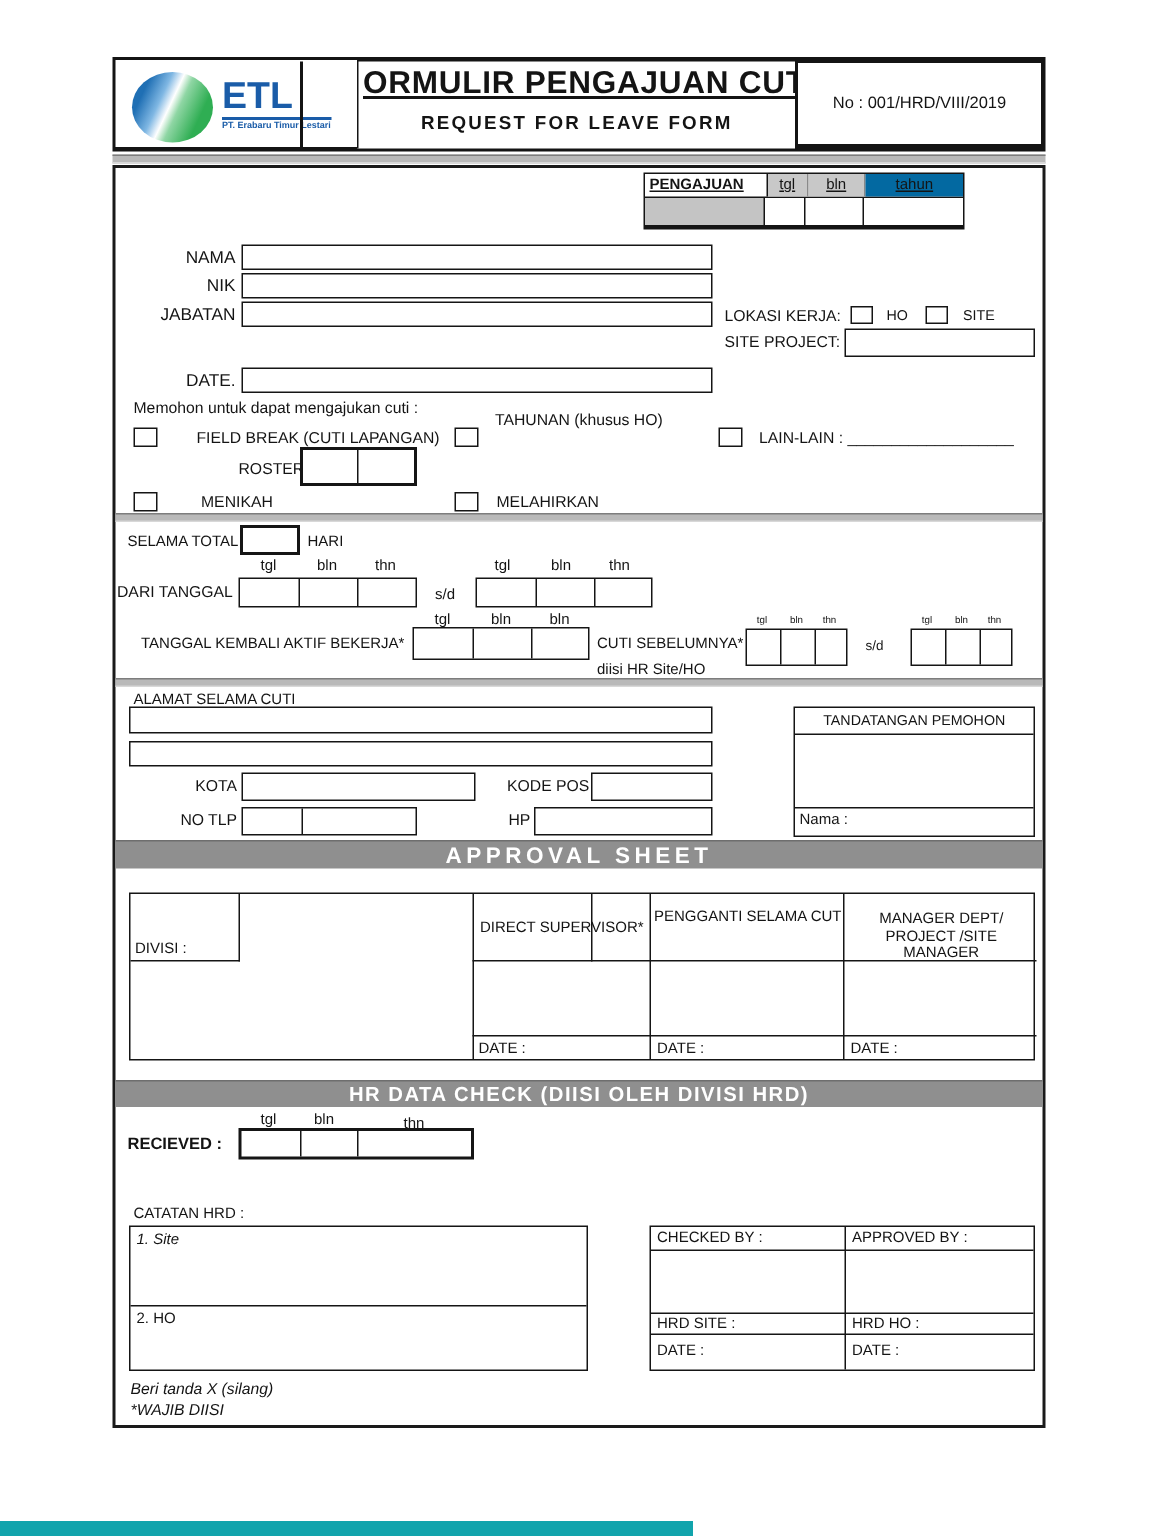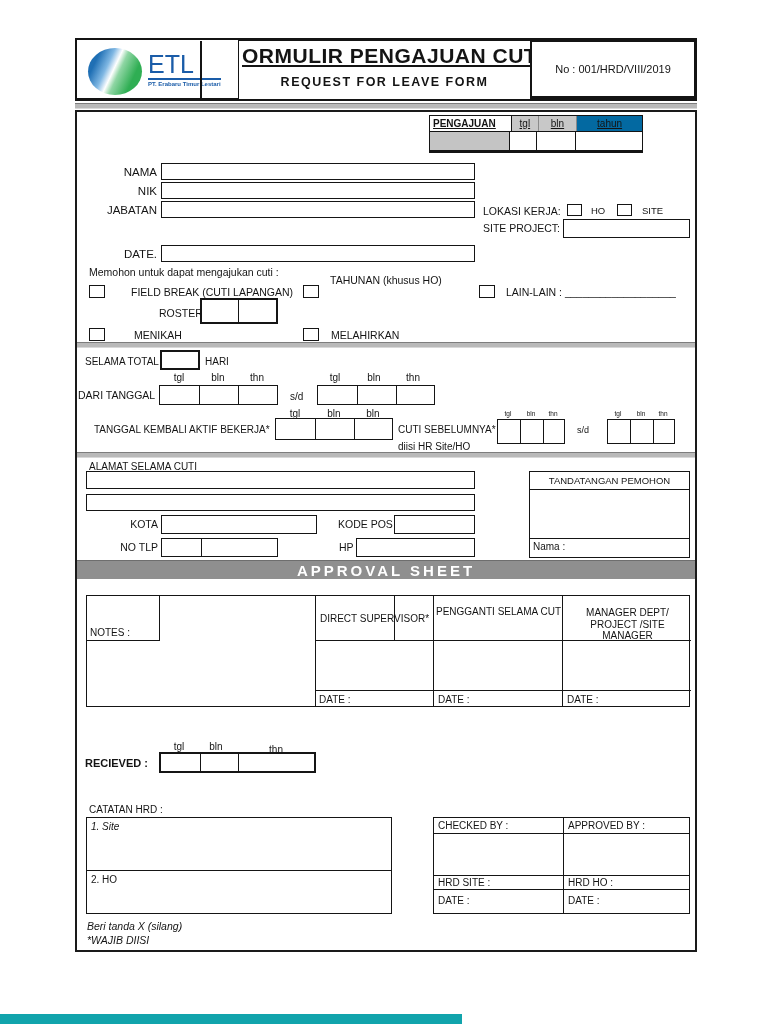--- a/index.html
+++ b/index.html
@@ -22,21 +22,21 @@
 </head>
 <body>
 
 <div id="page">
 
   <div class="abs" style="left:75px;top:38px;width:622px;height:63px;border:2.5px solid #141414;border-bottom:3.5px solid #141414;background:#fff;"></div>
 
   <div class="abs" style="left:88px;top:48px;width:54px;height:47px;border-radius:50%;
               background:linear-gradient(115deg,#1f6fb4 18%,#7fb7e3 36%,#ffffff 47%,#8fd6a4 56%,#2fae53 78%);"></div>
   <div class="abs" style="left:148px;top:52px;">
-    <div style="font-size:25px;font-weight:normal;color:#1a5ca8;line-height:1;border-bottom:2px solid #1a5ca8;padding-bottom:1px;">ETL</div>
+    <div style="font-size:25px;font-weight:bold;color:#1a5ca8;line-height:1;border-bottom:2px solid #1a5ca8;padding-bottom:1px;">ETL</div>
     <div style="font-size:6px;font-weight:bold;color:#1a5ca8;margin-top:1px;white-space:nowrap;">PT. Erabaru Timur Lestari</div>
   </div>
 
   <div class="abs" style="left:238px;top:40px;width:292px;height:59px;background:#fff;border-left:1.5px solid #141414;border-top:1.2px solid #141414;overflow:hidden;">
     <div style="font-size:21px;font-weight:bold;text-decoration:underline;white-space:nowrap;margin:3px 0 0 3px;letter-spacing:.5px;">ORMULIR PENGAJUAN CUT</div>
     <div style="font-size:12.5px;font-weight:bold;text-align:center;letter-spacing:1.5px;margin-top:7px;">REQUEST FOR LEAVE FORM</div>
   </div>
   <div class="abs" style="left:200px;top:41px;width:2px;height:58px;background:#141414;"></div>
 
   <div class="abs" style="left:530px;top:40px;width:166px;height:58px;border:2px solid #141414;background:#fff;display:flex;align-items:center;justify-content:center;">
@@ -187,39 +187,42 @@
 
   <div class="abs box" style="left:86px;top:595px;width:604px;height:112px;border-width:1.6px;">
     <div class="abs" style="left:228px;top:0;width:1.4px;height:100%;background:#151515;"></div>
     <div class="abs" style="left:346px;top:0;width:1.4px;height:100%;background:#151515;"></div>
     <div class="abs" style="left:475px;top:0;width:1.4px;height:100%;background:#151515;"></div>
     <div class="abs" style="left:307px;top:0;width:1.2px;height:45px;background:#151515;"></div>
     <div class="abs" style="left:228px;top:44px;width:376px;height:1.3px;background:#151515;"></div>
     <div class="abs" style="left:228px;top:94px;width:376px;height:1.3px;background:#151515;"></div>
 
     <div class="abs" style="left:0;top:0;width:73px;height:45px;border-right:1.4px solid #151515;border-bottom:1.4px solid #151515;"></div>
-    <div class="abs" style="left:3px;top:31px;font-size:10px;">NOTES :</div>
+    <div class="abs" style="left:3px;top:31px;font-size:10px;">DIVISI :</div>
     <div class="abs" style="left:0;top:46px;width:228px;height:64px;"></div>
 
     <div class="abs hdr-cell" style="left:229px;top:17px;width:117px;">DIRECT SUPERVISOR*</div>
     <div class="abs hdr-cell" style="left:348px;top:10px;width:127px;">PENGGANTI SELAMA CUT</div>
     <div class="abs hdr-cell" style="left:477px;top:11px;width:127px;white-space:normal;">
       <span>MANAGER DEPT/</span><br>
       <span>PROJECT /SITE MANAGER</span>
     </div>
 
     <div class="abs" style="left:229px;top:46px;width:117px;height:47px;"></div>
     <div class="abs" style="left:348px;top:46px;width:127px;height:47px;"></div>
     <div class="abs" style="left:477px;top:46px;width:127px;height:47px;"></div>
 
     <div class="abs" style="left:232px;top:98px;font-size:10px;">DATE :</div>
     <div class="abs" style="left:351px;top:98px;font-size:10px;">DATE :</div>
     <div class="abs" style="left:480px;top:98px;font-size:10px;">DATE :</div>
   </div>
 
+  <div class="abs band" style="left:77px;top:720px;width:618px;height:18px;">
+    <span style="font-size:13.5px;letter-spacing:1px;line-height:18px;">HR DATA CHECK (DIISI OLEH DIVISI HRD)</span>
+  </div>
 
   <div class="abs tiny" style="left:168px;top:741px;width:22px;font-size:10px;">tgl</div>
   <div class="abs tiny" style="left:205px;top:741px;width:22px;font-size:10px;">bln</div>
   <div class="abs tiny" style="left:265px;top:744px;width:22px;font-size:10px;">thn</div>
   <div class="abs lbl" style="left:85px;top:757px;font-weight:bold;font-size:11px;">RECIEVED :</div>
   <div class="abs cells" style="left:159px;top:752px;width:157px;height:21px;border-width:2px;">
     <div style="width:40px;"></div>
       <div style="width:37px;"></div>
       <div style="width:76px;"></div>
   </div>

